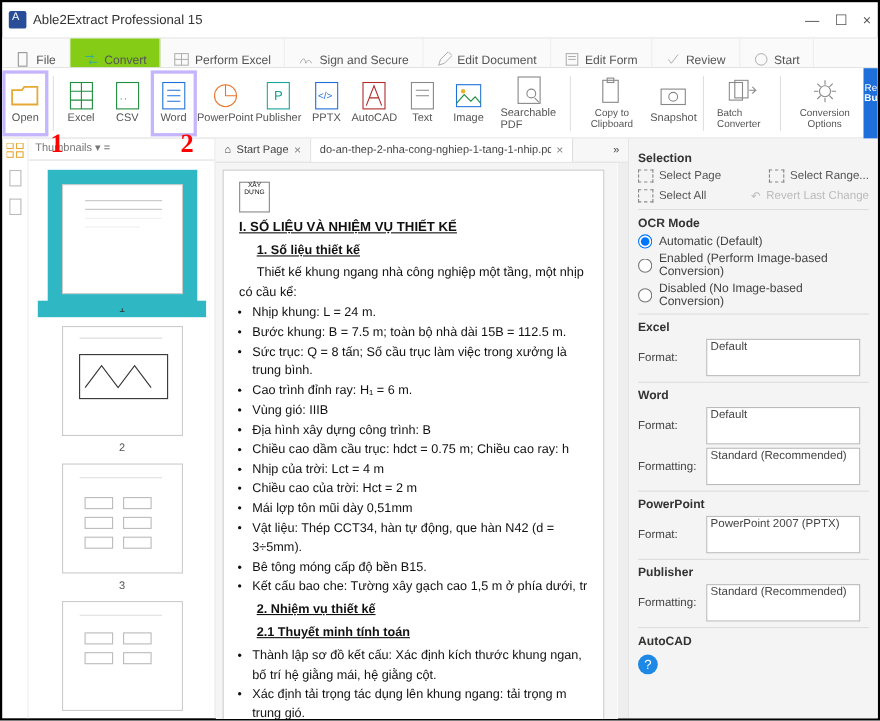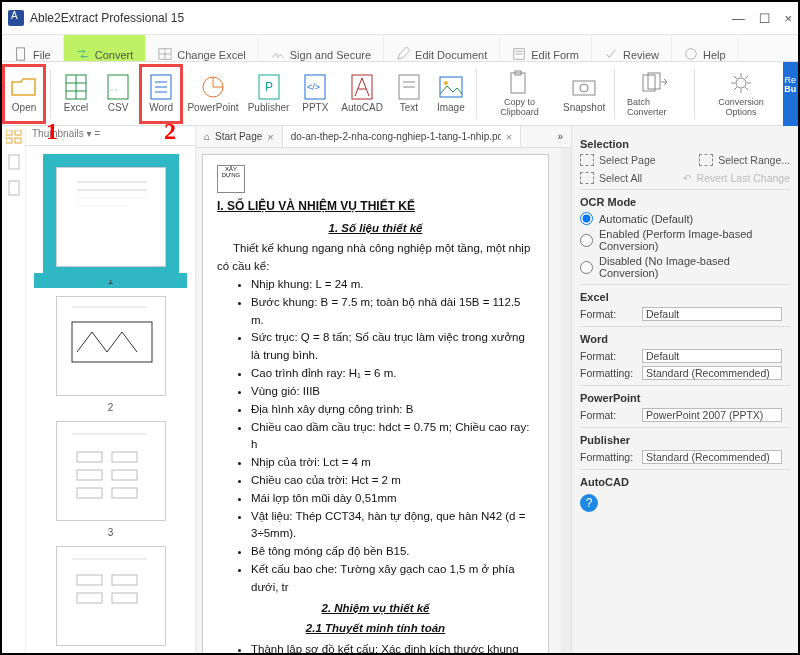--- a/index.html
+++ b/index.html
@@ -5,28 +5,28 @@
 * { box-sizing: border-box; margin: 0; padding: 0; font-family: "Segoe UI", Arial, sans-serif; }
 body { width: 800px; height: 655px; border: 2px solid black; background: #fff; overflow: hidden; position: relative; }
 
 .title-bar { display: flex; align-items: center; height: 26px; padding: 16px 6px; font-size: 12px; color: #333; }
 .title-bar .logo { width: 16px; height: 16px; background: #284e9a; border-radius: 2px; margin-right: 6px; position: relative; }
 .title-bar .logo::after { content:"A"; color:#fff; font-size:10px; position:absolute; left:3px; top:0; }
 .window-btns { margin-left: auto; display: flex; gap: 14px; font-size: 13px; color: #555; }
 
 .menu-bar { display: flex; height: 28px; border-top: 1px solid #e5e5e5; border-bottom: 1px solid #e0e0e0; background: #fafafa; }
 .menu-item { display:flex; align-items:flex-end; padding:0 12px; font-size:11px; color:#555; gap:5px; border-right:1px solid #eee; }
-.menu-item.active { background:#bef264; }
+.menu-item.active { background:#84cc16; }
 .mini-icon { width:14px; height:14px; }
 
 .toolbar { display:flex; height:64px; border-bottom:1px solid #e0e0e0; background:#fff; align-items:center; }
 .tbtn { display:flex; flex-direction:column; align-items:center; justify-content:center; padding:4px 8px; font-size:10px; color:#555; min-width:42px; height:60px; }
 .tbtn .ico { width:26px; height:26px; margin-bottom:2px; display:flex; align-items:center; justify-content:center; }
 .tool-sep { width:1px; height:50px; background:#e0e0e0; margin:0 4px; }
-.redbox { border:3px solid #ef4444; }
+.redbox { border:3px solid #c4b5fd; }
 
 .corner-blue { font-size:9px; text-align:center; line-height:1.1; }
 
 .content { display:flex; height: calc(100% - 26px - 28px - 64px); }
 .leftrail { width:24px; border-right:1px solid #eee; display:flex; flex-direction:column; align-items:center; padding-top:4px; gap:10px; }
 
 .thumb-col { width:170px; border-right:1px solid #e5e5e5; display:flex; flex-direction:column; }
 .thumb-header { height:20px; border-bottom:1px solid #e0e0e0; padding:2px 6px; font-size:10px; color:#777; }
 .thumb-scroll { overflow-y:auto; padding:8px; flex:1; }
 .thumb { background:#fff; border:1px solid #ccc; margin:0 auto 6px auto; width:110px; height:100px; }
@@ -34,31 +34,31 @@
 .thumb-num { text-align:center; font-size:10px; color:#555; margin-bottom:8px; }
 
 .doc-col { flex:1; display:flex; flex-direction:column; border-right:1px solid #e0e0e0; min-width:0; }
 .tabs-row { height:22px; display:flex; border-bottom:1px solid #e0e0e0; background:#f7f7f7; font-size:10px; }
 .doc-tab { display:flex; align-items:center; padding:0 8px; border-right:1px solid #e0e0e0; gap:5px; color:#444; }
 .doc-tab.active { background:#fff; }
 .close-x { color:#888; font-size:11px; }
 .doc-view { flex:1; overflow:auto; padding:6px 12px 6px 6px; background:#f5f5f5; }
 .page { background:#fff; border:1px solid #ccc; padding:10px 14px; font-size:11.5px; color:#111; line-height:1.55; }
 .page h4 { font-size:12px; text-decoration:underline; font-weight:bold; margin:4px 0; }
-.page .sub { font-style:italic; text-decoration:underline; font-weight:bold; margin:3px 16px;text-align:center; }
-.page ul { margin-left:34px; }
+.page .sub { text-decoration:underline; font-weight:bold; margin:3px 16px; }
+.page ul { margin-left:12px; }
 .logo-sq { width:28px; height:28px; border:1px solid #888; font-size:6px; text-align:center; line-height:1; margin-bottom:4px; }
 
 .right-panel { width:226px; background:#f4f4f4; font-size:11px; color:#444; padding:6px 8px 6px 8px; overflow-y:auto; }
 .right-panel .sect { font-weight:bold; color:#333; margin:6px 0 4px 0; }
 .right-panel .row { display:flex; align-items:center; margin:3px 0; gap:6px; }
 .sel-btn { display:flex; align-items:flex-start; gap:5px; font-size:10.5px; color:#555; }
 .dashbox { width:14px; height:12px; border:1px dashed #888; }
 .right-panel hr { border:none; border-top:1px solid #ddd; margin:5px 0; }
-.right-panel select, .right-panel .fakesel { width:140px; font-size:10.5px; height:14px; border:1px solid #bbb; background:#fff; padding:0 3px; }
+.right-panel select, .right-panel .fakesel { width:140px; font-size:10.5px; height:34px; border:1px solid #bbb; background:#fff; padding:0 3px; }
 .lbl { width:56px; font-size:10.5px; }
 .help-dot { width:18px; height:18px; border-radius:50%; background:#1e88e5; color:#fff; text-align:center; line-height:18px; font-size:12px; margin-top:6px; }
 
 .marker { position:absolute; color:red; font-size:24px; font-weight:bold; font-family: "Times New Roman", serif;}
 .m1 { left:44px; top:116px; }
 .m2 { left:162px; top:116px; }
 
 svg { display:block; }
 .scroll-stub { width:10px; background:#eee; }
 </style>
@@ -87,21 +87,21 @@
         <path d="M2 5h8l-2-2m2 2-2 2M14 11H6l2 2m-2-2 2-2" stroke="#3a9" fill="none"></path>
       </svg>
     <span>Convert</span>
   </div>
   <div class="menu-item">
     <svg class="mini-icon" viewBox="0 0 16 16">
         <rect x="1" y="2" width="14" height="12" fill="none" stroke="#aaa"></rect>
         <line x1="1" y1="8" x2="15" y2="8" stroke="#aaa"></line>
         <line x1="8" y1="2" x2="8" y2="14" stroke="#aaa"></line>
       </svg>
-    <span>Change Excel</span>
+    <span>Perform Excel</span>
   </div>
   <div class="menu-item">
     <svg class="mini-icon" viewBox="0 0 16 16">
         <path d="M2 12c3-6 5-6 6 0 2-4 4-4 6 0" stroke="#aaa" fill="none"></path>
       </svg>
     <span>Sign and Secure</span>
   </div>
   <div class="menu-item">
     <svg class="mini-icon" viewBox="0 0 16 16">
         <path d="M2 14l2-6 8-8 4 4-8 8z" stroke="#aaa" fill="none"></path>
@@ -119,21 +119,21 @@
   <div class="menu-item">
     <svg class="mini-icon" viewBox="0 0 16 16">
         <path d="M3 8l3 4 7-9" stroke="#aaa" fill="none"></path>
       </svg>
     <span>Review</span>
   </div>
   <div class="menu-item">
     <svg class="mini-icon" viewBox="0 0 16 16">
         <circle cx="8" cy="8" r="6" stroke="#aaa" fill="none"></circle>
       </svg>
-    <span>Help</span>
+    <span>Start</span>
   </div>
 </div>
 
 <div class="toolbar">
   <div class="tbtn redbox">
     <div class="ico">
         <svg width="26" height="22">
           <path d="M1 6h9l2-3h12v16H1z" fill="none" stroke="#e6a836" stroke-width="1.6"></path>
         </svg>
       </div>
@@ -219,20 +219,30 @@
   </div>
   <div class="tbtn">
     <div class="ico">
         <svg width="24" height="22">
           <rect x="1" y="1" width="22" height="20" fill="none" stroke="#1e6fd9"></rect>
           <circle cx="7" cy="7" r="2" fill="#e8b42d"></circle>
           <path d="M1 18l7-8 6 6 4-4 5 6" stroke="#1e8e3e" fill="none"></path>
         </svg>
       </div>
     <span>Image</span>
+  </div>
+  <div class="tbtn" style="min-width:60px">
+    <div class="ico">
+        <svg width="22" height="26">
+          <rect x="1" y="1" width="20" height="24" fill="none" stroke="#888"></rect>
+          <circle cx="13" cy="16" r="4" stroke="#888" fill="none"></circle>
+          <line x1="16" y1="20" x2="20" y2="24" stroke="#888"></line>
+        </svg>
+      </div>
+    <span>Searchable PDF</span>
   </div>
   <div class="tool-sep"></div>
   <div class="tbtn" style="min-width:52px">
     <div class="ico">
         <svg width="22" height="26">
           <rect x="3" y="3" width="14" height="20" fill="none" stroke="#888"></rect>
           <rect x="7" y="1" width="6" height="4" fill="none" stroke="#888"></rect>
         </svg>
       </div>
     <span style="font-size:9px; line-height:1.1; text-align:center">Copy to Clipboard</span>

